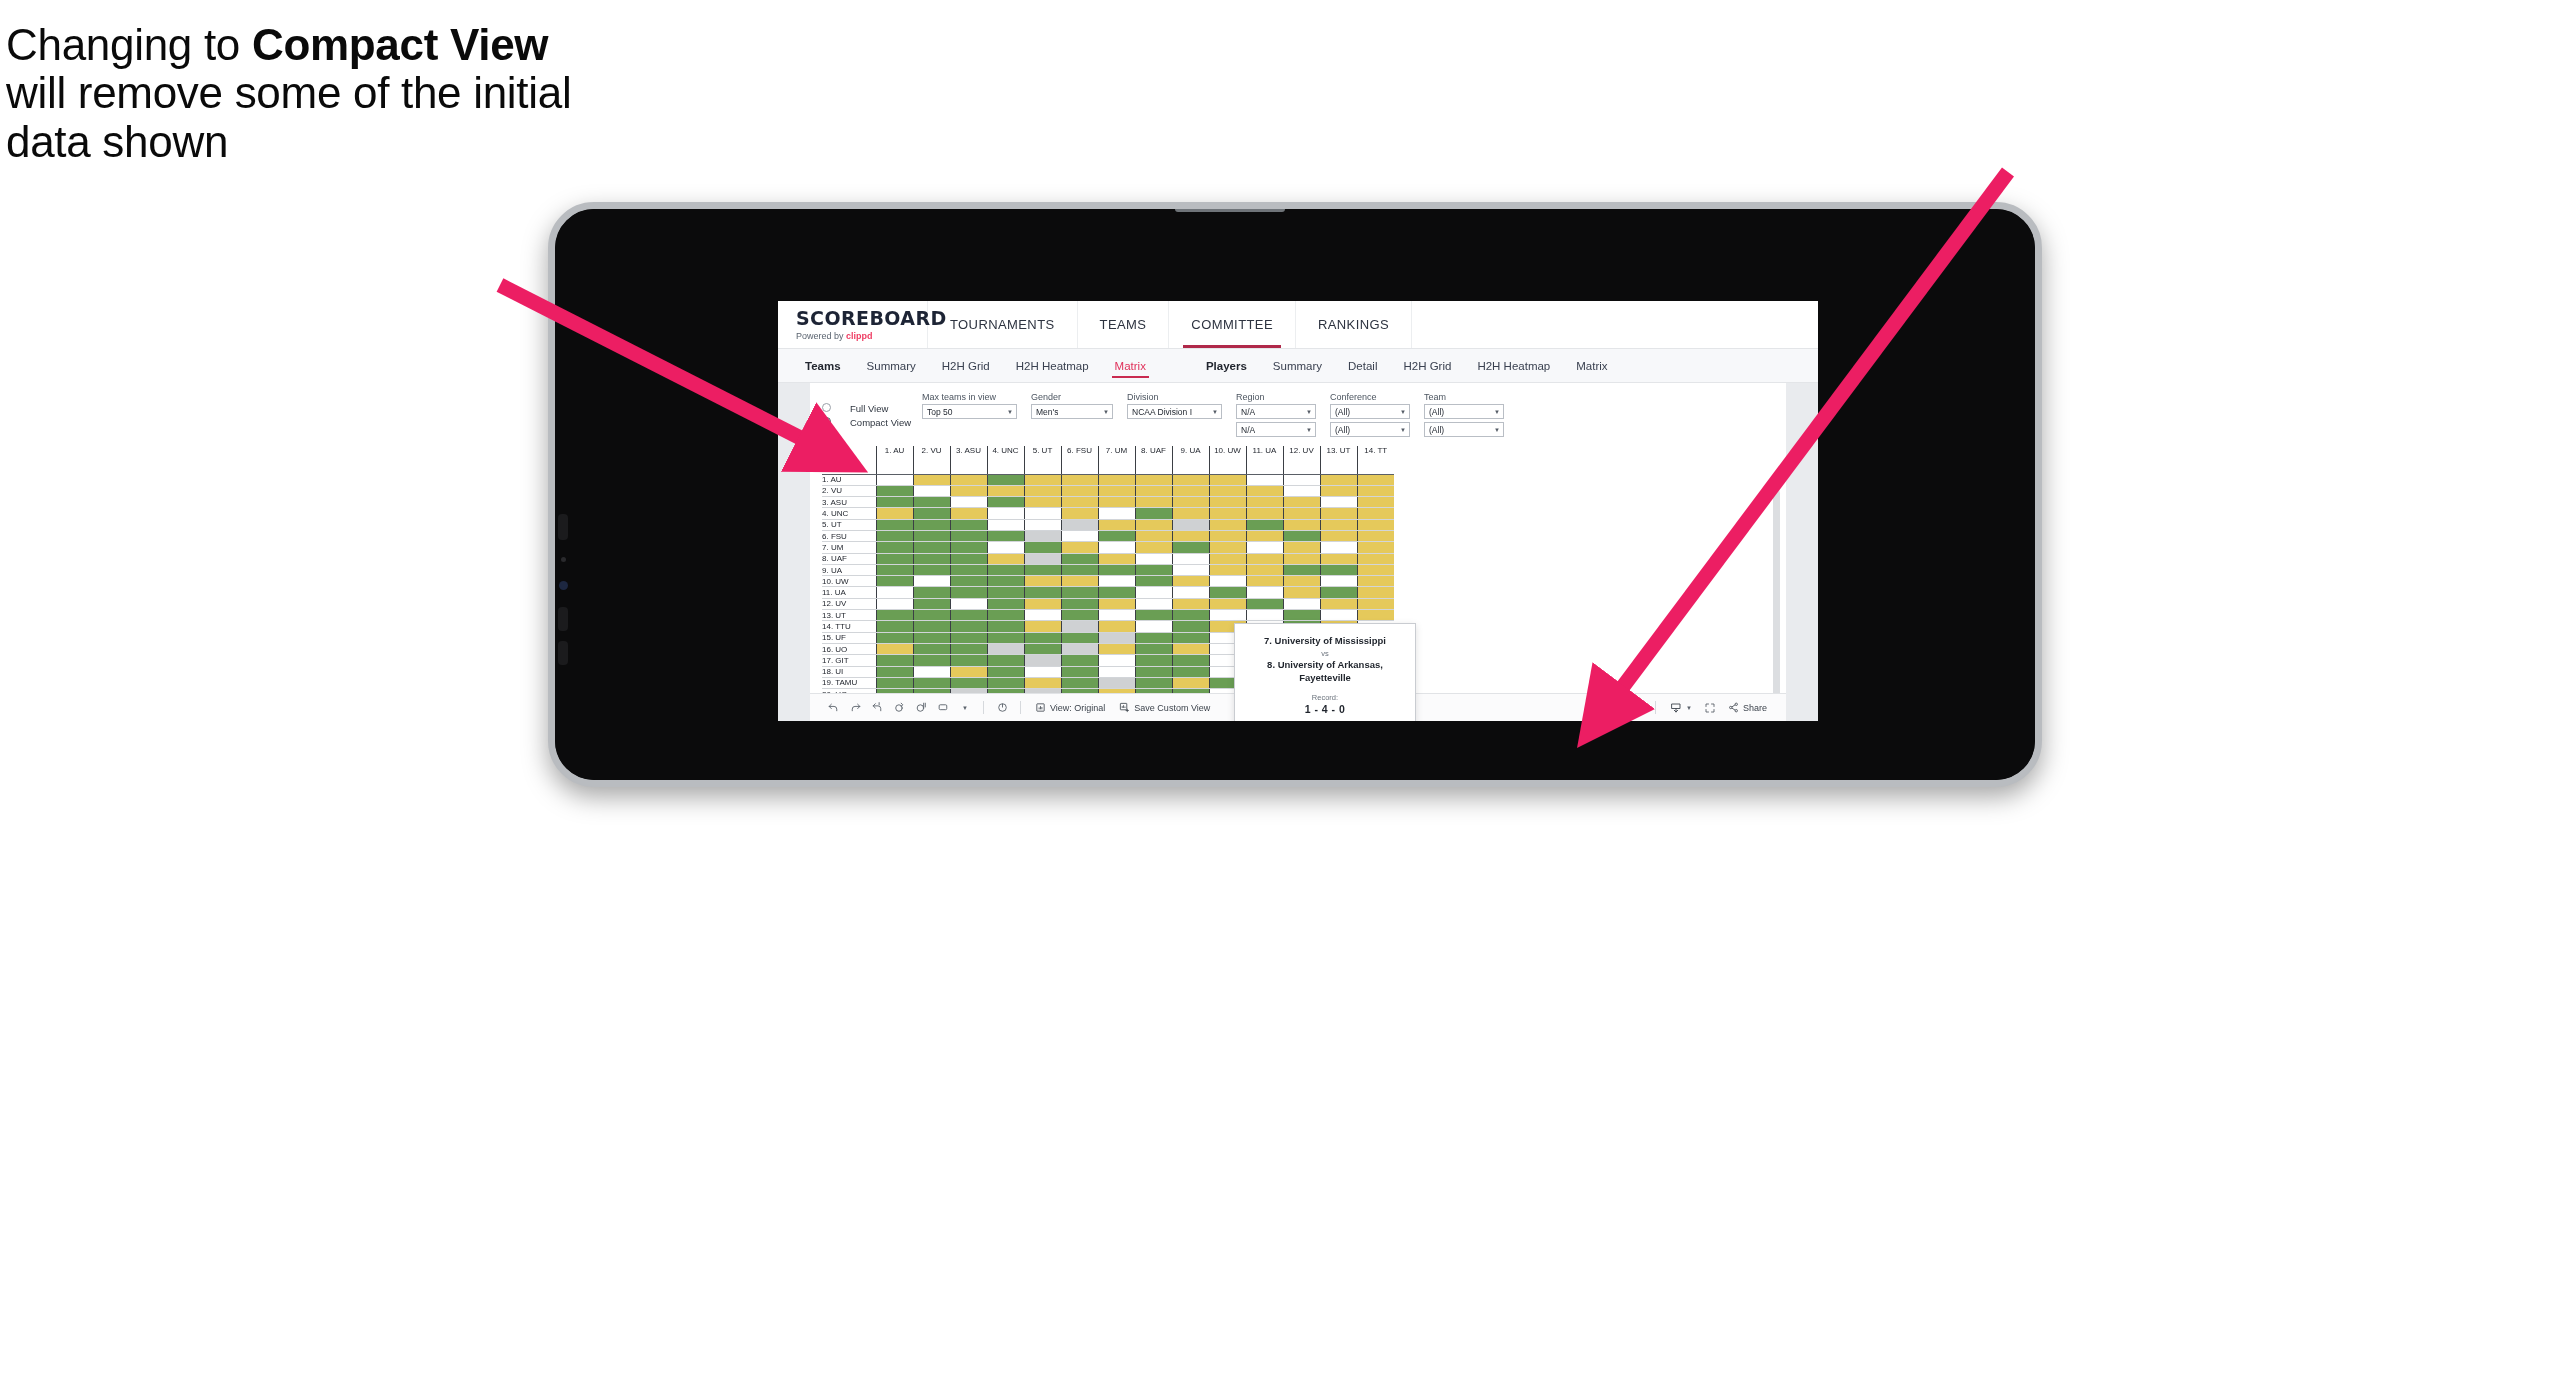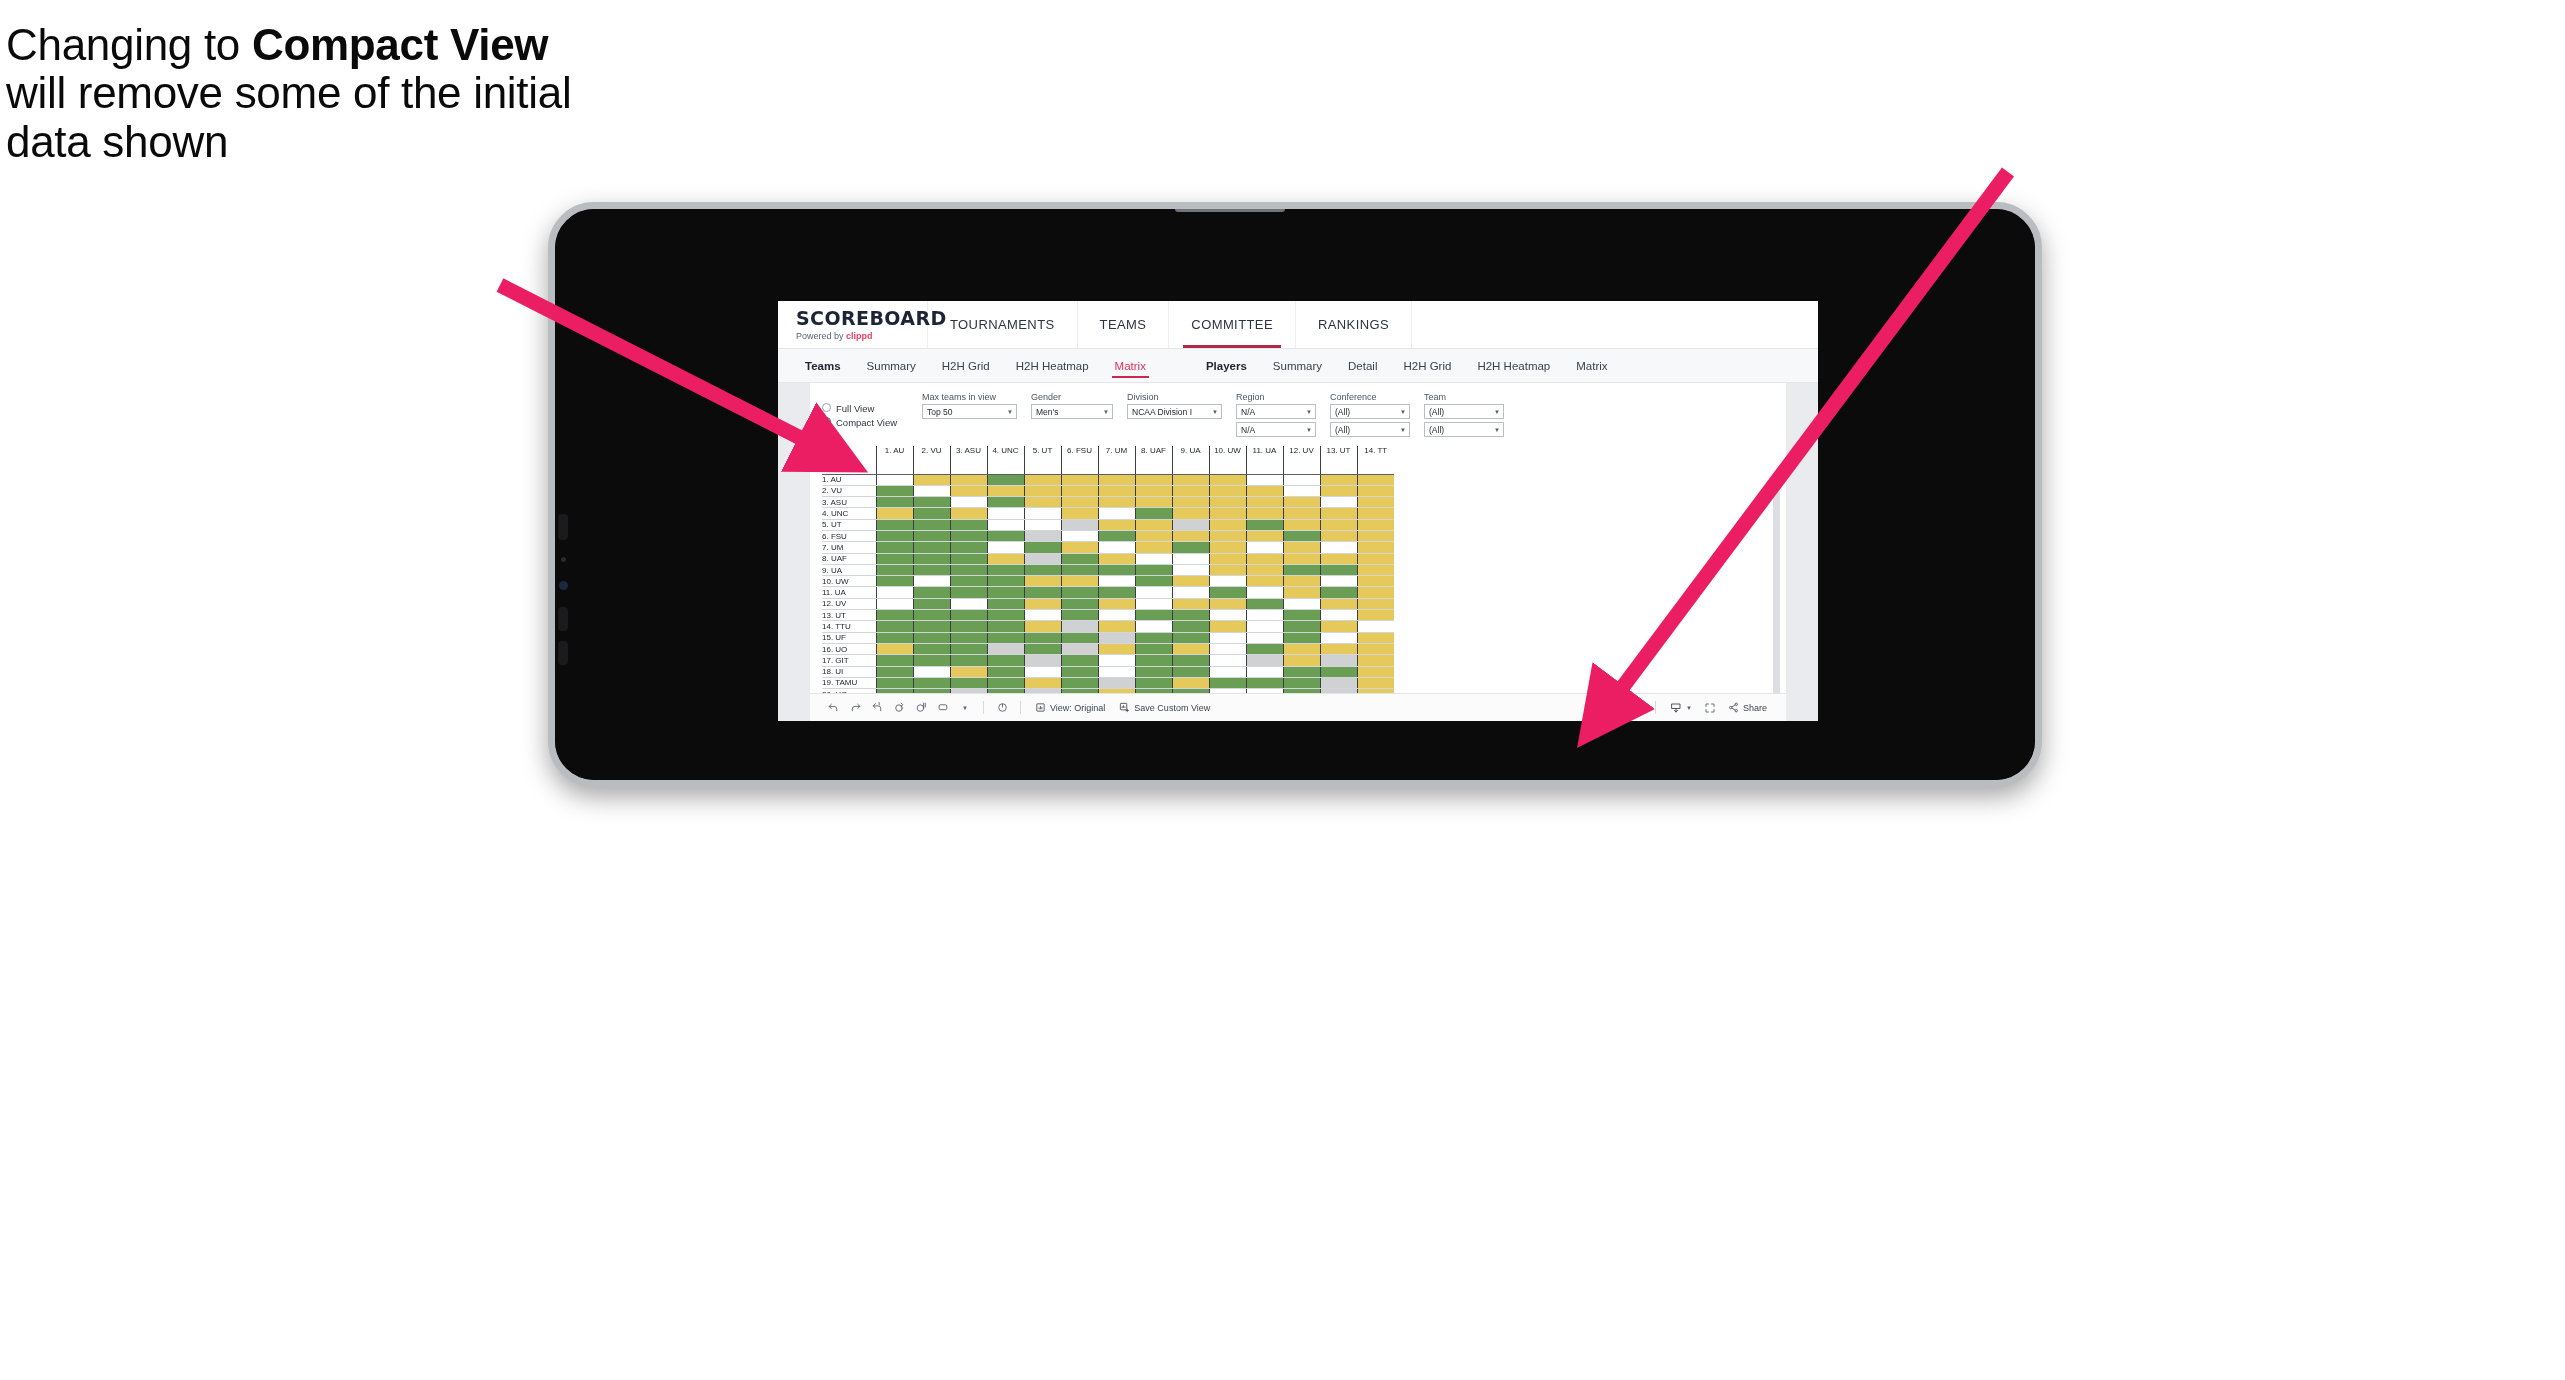--- a/index.html
+++ b/index.html
@@ -121,21 +121,21 @@
     position: absolute; left: 32px; top: 0px; right: 32px; bottom: 28px;
     background: #ffffff;
   }
 
   
   .filters {
     display: flex; align-items: flex-start;
     padding: 9px 0 6px 12px; gap: 14px;
   }
   .viewtoggle { width: 86px; padding-top: 11px; }
-  .radio-row { display: flex; gap: 5px; margin-bottom: 3px; }
+  .radio-row { display: flex; gap: 19px; margin-bottom: 3px; }
   .radio {
     width: 9px; height: 9px; border-radius: 50%;
     border: 1px solid #9aa0a8; background: #fff; flex: none; position: relative;
   }
   .radio.on { border-color: #4b5159; }
   .radio.on::after {
     content: ""; position: absolute; left: 2px; top: 2px;
     width: 3px; height: 3px; border-radius: 50%; background: #3a3f46;
   }
   .radio-label { font-size: 9.5px; color: #2f3640; white-space: nowrap; }
@@ -746,20 +746,30 @@
                       <td class="cell g"></td>
                     </tr>
                   </tbody>
                 </table>
               <div class="vscroll">
                 <div class="thumb"></div>
               </div>
 
             </div>
 
+            <div class="tooltip">
+              <div class="tt-team">7. University of Mississippi</div>
+              <div class="tt-vs">vs</div>
+              <div class="tt-team">8. University of Arkansas, Fayetteville</div>
+              <div class="tt-gap"></div>
+              <div class="tt-lbl">Record:</div>
+              <div class="tt-val">1 - 4 - 0</div>
+              <div class="tt-gap"></div>
+
+            </div>
 
           </div>
 
           <div class="toolbar">
             <div class="tb-icon">
               <svg width="13" height="13" viewBox="0 0 24 24" fill="none" stroke="currentColor" stroke-width="1.7" stroke-linecap="round">
                   <path d="M8 6 L4 10 L8 14"></path>
                   <path d="M4 10 h9 a5 5 0 0 1 5 5 v3"></path>
                 </svg>
             </div>

